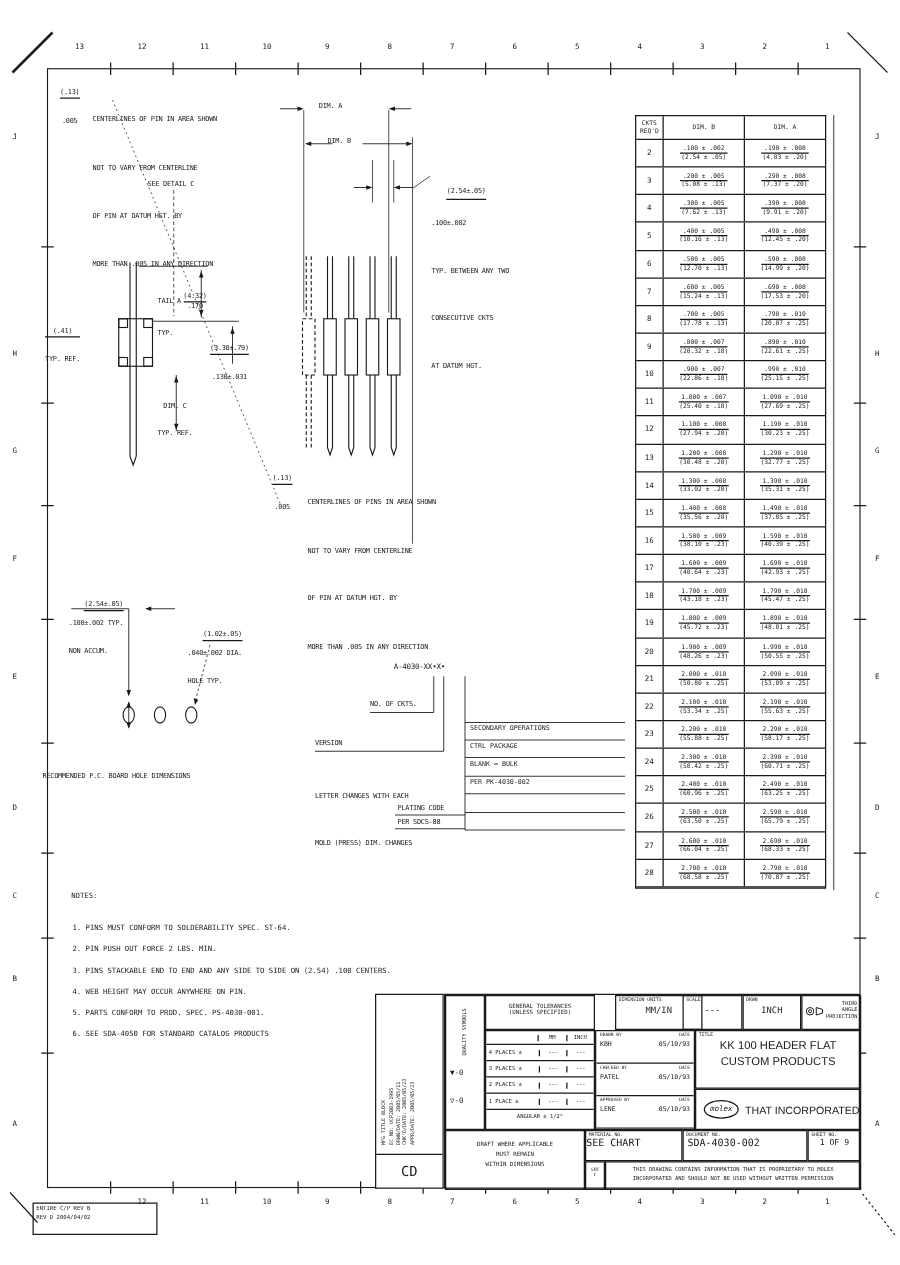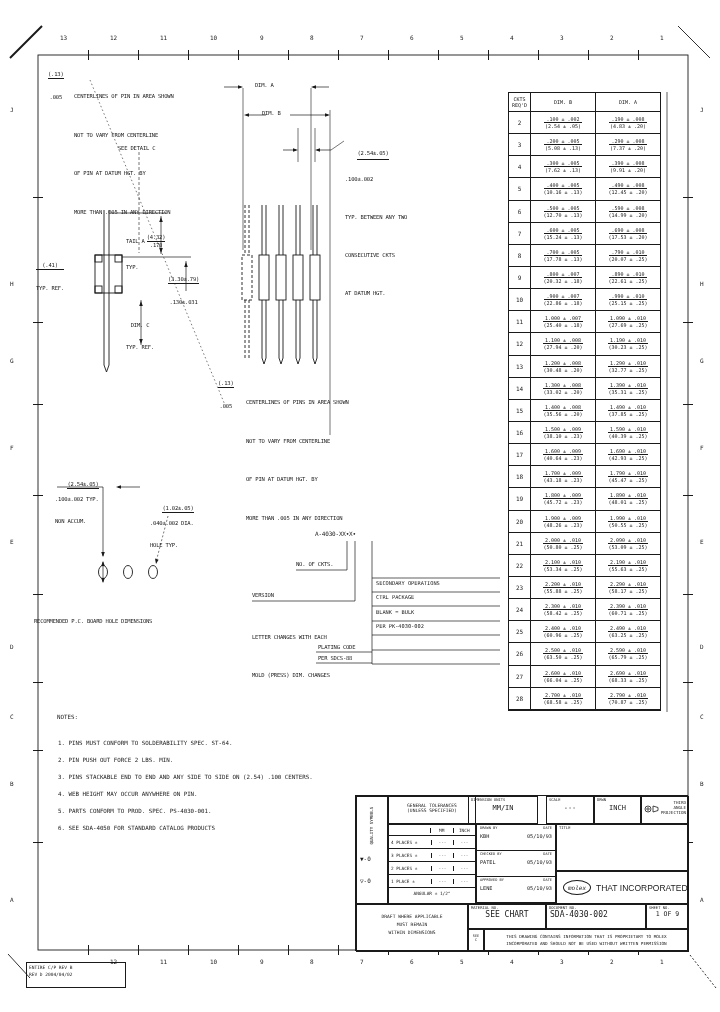--- a/index.html
+++ b/index.html
@@ -607,35 +607,45 @@
   <div class="noteline" style="left:57px;top:714px">NOTES:</div>
   <div id="notelist">
       <div class="noteline" style="left: 58px; top: 740px;">1. PINS MUST CONFORM TO SOLDERABILITY SPEC. ST-64.</div>
       <div class="noteline" style="left: 58px; top: 757px;">2. PIN PUSH OUT FORCE 2 LBS. MIN.</div>
       <div class="noteline" style="left: 58px; top: 774px;">3. PINS STACKABLE END TO END AND ANY SIDE TO SIDE ON (2.54) .100 CENTERS.</div>
       <div class="noteline" style="left: 58px; top: 791px;">4. WEB HEIGHT MAY OCCUR ANYWHERE ON PIN.</div>
       <div class="noteline" style="left: 58px; top: 808px;">5. PARTS CONFORM TO PROD. SPEC. PS-4030-001.</div>
       <div class="noteline" style="left: 58px; top: 825px;">6. SEE SDA-4050 FOR STANDARD CATALOG PRODUCTS</div>
     </div>
 
+  <div class="mfg">
+    <div class="rot" style="position:absolute;left:-33px;top:36px;width:120px;height:48px;font-size:4px;line-height:1.45" id="mfgstrip">
+        <div>MFG TITLE BLOCK</div>
+        <div>EC NO: UCP2003-1995</div>
+        <div>DRWN/DATE: 2005/05/11</div>
+        <div>CHK'D/DATE: 2005/05/23</div>
+        <div>APPR/DATE: 2005/05/23</div>
+      </div>
+    <div style="position:absolute;left:0;bottom:0;width:100%;height:26px;border-top:0.8px solid #1a1a1a;display:flex;align-items:center;justify-content:center;font-size:11px">CD</div>
+  </div>
 
   <div class="tb">
 
     <div class="tbc" style="left:0;top:0;width:32px;height:108px">
       <div class="rot" style="position:absolute;left:-26px;top:26px;width:80px;font-size:4.2px;text-align:center">QUALITY SYMBOLS</div>
       <div style="position:absolute;left:3px;top:58px;font-size:6px">▼-0</div>
       <div style="position:absolute;left:3px;top:80px;font-size:6px">▽-0</div>
     </div>
 
     <div class="tbc" style="left:32px;top:0;width:88px;height:28px;text-align:center;font-size:4.6px;padding-top:6px">
       <div>GENERAL TOLERANCES</div>
       <div>(UNLESS SPECIFIED)</div>
     </div>
 
-    <div class="tbc" style="left:112px;top:0;width:70px;height:28px">
+    <div class="tbc" style="left:136px;top:0;width:70px;height:28px">
       <div class="lab">DIMENSION UNITS</div>
       <div style="text-align:center;font-size:7px;margin-top:2px">MM/IN</div>
     </div>
     <div class="tbc" style="left:190px;top:0;width:48px;height:28px">
       <div class="lab">SCALE</div>
       <div style="text-align:center;font-size:7px;margin-top:2px">---</div>
     </div>
     <div class="tbc" style="left:238px;top:0;width:47px;height:28px">
       <div class="lab">DRWN</div>
       <div style="text-align:center;font-size:7px;margin-top:2px">INCH</div>
@@ -713,36 +723,40 @@
             <div style="display: flex; justify-content: space-between; font-size: 5.2px; margin-top: 3px;">
               <span>LENE</span>
               <span>05/10/93</span>
             </div>
           </div>
         </div>
     </div>
 
     <div class="tbc" style="left:200px;top:28px;width:133px;height:47px">
       <div class="lab">TITLE</div>
+      <div style="text-align:center;font-size:9px;line-height:1.45;font-family:'Liberation Sans',sans-serif">
+        <div>KK 100 HEADER FLAT</div>
+        <div>CUSTOM PRODUCTS</div>
+      </div>
     </div>
 
     <div class="tbc" style="left:200px;top:75px;width:133px;height:33px;display:flex;align-items:center;gap:5px;padding-left:6px">
       <span class="logo-oval">molex</span>
       <span style="font-size:8.5px;font-family:'Liberation Sans',sans-serif">THAT INCORPORATED</span>
     </div>
 
     <div class="tbc" style="left:0;top:108px;width:112px;height:48px;text-align:center;font-size:4.6px;padding-top:8px;line-height:1.7">
       <div>DRAFT WHERE APPLICABLE</div>
       <div>MUST REMAIN</div>
       <div>WITHIN DIMENSIONS</div>
     </div>
 
     <div class="tbc" style="left:112px;top:108px;width:78px;height:25px">
       <div class="lab">MATERIAL NO.</div>
-      <div style="text-align:center;font-size:8px">SEE CHART</div>
+      <div style="text-align:left;font-size:8px">SEE CHART</div>
     </div>
     <div class="tbc" style="left:190px;top:108px;width:100px;height:25px">
       <div class="lab">DOCUMENT NO.</div>
       <div style="text-align:left;padding-left:3px;font-size:8px">SDA-4030-002</div>
     </div>
     <div class="tbc" style="left:290px;top:108px;width:43px;height:25px">
       <div class="lab">SHEET NO.</div>
       <div style="text-align:center;font-size:6.5px">1 OF 9</div>
     </div>
 

